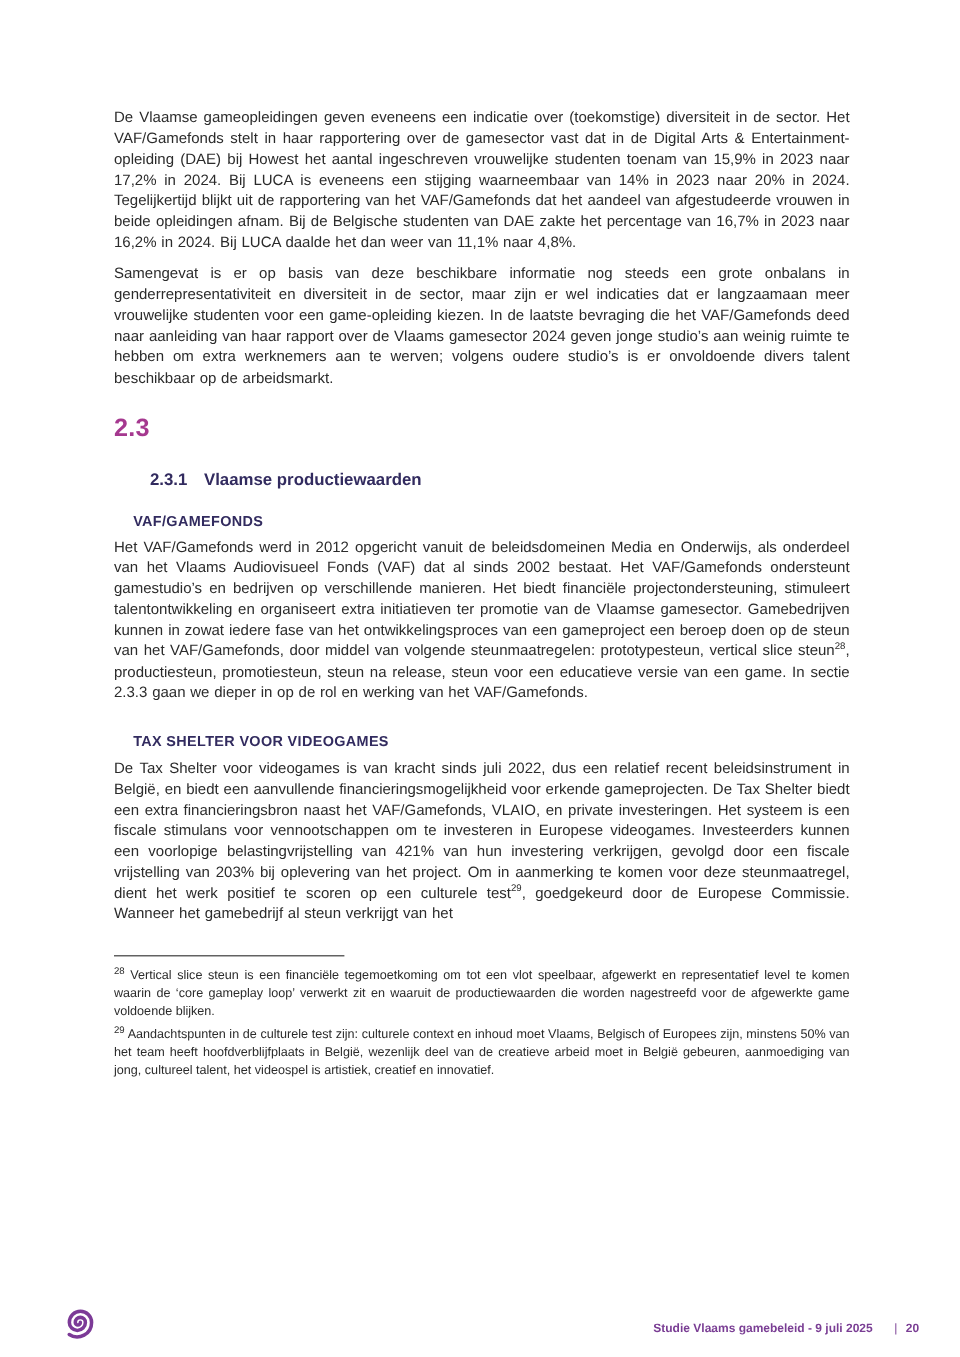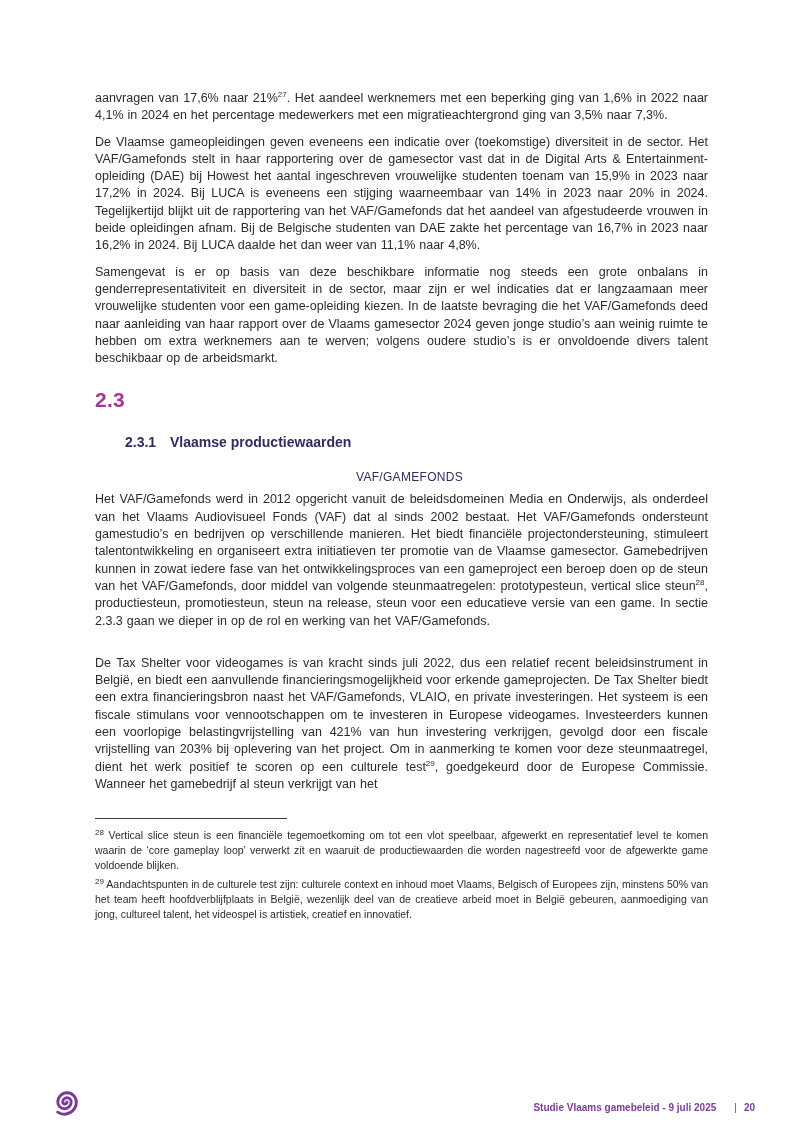--- a/index.html
+++ b/index.html
@@ -18,61 +18,61 @@
     display:flex; font-size:21px; font-weight:700;
     color:var(--section-heading,#A5388F); margin:21px 0 22px 0; letter-spacing:.2px;
   }
   h2.section-heading .num { display:inline-block; min-width:45px; }
   h3.subsection-heading {
     display:flex; font-size:14px; font-weight:700;
     color:var(--subsection-heading,#322B5F); margin:0 0 20px 0;
   }
   h3.subsection-heading .num { display:inline-block; min-width:45px;margin-left:30px; }
   h4.block-heading {
-    font-size:12px; font-weight:400; letter-spacing:.3px;
-    color:var(--subsection-heading,#322B5F); margin:0 0 7px 16px;text-align:center;
+    font-size:12px; font-weight:700; letter-spacing:.3px;
+    color:var(--subsection-heading,#322B5F); margin:0 0 7px 16px;
   }
   section.content-block { margin:0 0 25px 0; }
   .footnotes { margin-top:18px; }
   .fn-sep { border:none; border-top:1px solid #3c3c3c; width:192px; margin:0 0 9px 0; }
   p.footnote { font-size:10.5px; line-height:15px; text-align:justify; margin:0 0 4px 0; }
   p.footnote.fn-spaced { margin-bottom:20px; }
   .page-footer { position:absolute; left:0; right:0; bottom:0; height:64px; }
   .logo { position:absolute; left:44px; bottom:8px; width:44px; height:42px; }
   .footer-right {
-    position:absolute; right:45px; bottom:18px; display:flex; align-items:center;
+    position:absolute; right:34px; bottom:18px; display:flex; align-items:center;
     font-size:10px; font-weight:700; color:var(--footer-text,#7A3E94);
   }
   .footer-right .sep { margin:0 7px 0 18px; font-weight:400; }
 </style>
 </head>
 <body>
 
 <div class="page">
   <main class="content">
 
-    <p class="body">aanvragen van 17,6% naar 21%<sup>27</sup>. Het aandeel werknemers met een beperking ging van 1,6% in 2022 naar 4,1% in 2024 en het percentage medewerkers met een migratieachtergrond ging van 3,5% naar 7,3%.</p>
     <p class="body">De Vlaamse gameopleidingen geven eveneens een indicatie over (toekomstige) diversiteit in de sector. Het VAF/Gamefonds stelt in haar rapportering over de gamesector vast dat in de Digital Arts &amp; Entertainment-opleiding (DAE) bij Howest het aantal ingeschreven vrouwelijke studenten toenam van 15,9% in 2023 naar 17,2% in 2024. Bij LUCA is eveneens een stijging waarneembaar van 14% in 2023 naar 20% in 2024. Tegelijkertijd blijkt uit de rapportering van het VAF/Gamefonds dat het aandeel van afgestudeerde vrouwen in beide opleidingen afnam. Bij de Belgische studenten van DAE zakte het percentage van 16,7% in 2023 naar 16,2% in 2024. Bij LUCA daalde het dan weer van 11,1% naar 4,8%.</p>
     <p class="body">Samengevat is er op basis van deze beschikbare informatie nog steeds een grote onbalans in genderrepresentativiteit en diversiteit in de sector, maar zijn er wel indicaties dat er langzaamaan meer vrouwelijke studenten voor een game-opleiding kiezen. In de laatste bevraging die het VAF/Gamefonds deed naar aanleiding van haar rapport over de Vlaams gamesector 2024 geven jonge studio’s aan weinig ruimte te hebben om extra werknemers aan te werven; volgens oudere studio’s is er onvoldoende divers talent beschikbaar op de arbeidsmarkt.</p>
 
     <h2 class="section-heading">
       <span class="num">2.3</span>
     </h2>
 
     <h3 class="subsection-heading">
       <span class="num">2.3.1</span>
       <span>Vlaamse productiewaarden</span>
     </h3>
 
     <section class="content-block">
       <h4 class="block-heading">VAF/GAMEFONDS</h4>
       <p class="body">Het VAF/Gamefonds werd in 2012 opgericht vanuit de beleidsdomeinen Media en Onderwijs, als onderdeel van het Vlaams Audiovisueel Fonds (VAF) dat al sinds 2002 bestaat. Het VAF/Gamefonds ondersteunt gamestudio’s en bedrijven op verschillende manieren. Het biedt financiële projectondersteuning, stimuleert talentontwikkeling en organiseert extra initiatieven ter promotie van de Vlaamse gamesector. Gamebedrijven kunnen in zowat iedere fase van het ontwikkelingsproces van een gameproject een beroep doen op de steun van het VAF/Gamefonds, door middel van volgende steunmaatregelen: prototypesteun, vertical slice steun<sup>28</sup>, productiesteun, promotiesteun, steun na release, steun voor een educatieve versie van een game. In sectie 2.3.3 gaan we dieper in op de rol en werking van het VAF/Gamefonds.</p>
     </section>
 
     <section class="content-block">
+      <h4 class="block-heading">TAX SHELTER VOOR VIDEOGAMES</h4>
       <p class="body">De Tax Shelter voor videogames is van kracht sinds juli 2022, dus een relatief recent beleidsinstrument in België, en biedt een aanvullende financieringsmogelijkheid voor erkende gameprojecten. De Tax Shelter biedt een extra financieringsbron naast het VAF/Gamefonds, VLAIO, en private investeringen. Het systeem is een fiscale stimulans voor vennootschappen om te investeren in Europese videogames. Investeerders kunnen een voorlopige belastingvrijstelling van 421% van hun investering verkrijgen, gevolgd door een fiscale vrijstelling van 203% bij oplevering van het project. Om in aanmerking te komen voor deze steunmaatregel, dient het werk positief te scoren op een culturele test<sup>29</sup>, goedgekeurd door de Europese Commissie. Wanneer het gamebedrijf al steun verkrijgt van het</p>
     </section>
 
     <div class="footnotes">
       <hr class="fn-sep">
       <p class="footnote"><sup>28</sup> Vertical slice steun is een financiële tegemoetkoming om tot een vlot speelbaar, afgewerkt en representatief level te komen waarin de ‘core gameplay loop’ verwerkt zit en waaruit de productiewaarden die worden nagestreefd voor de afgewerkte game voldoende blijken.</p>
       <p class="footnote"><sup>29</sup> Aandachtspunten in de culturele test zijn: culturele context en inhoud moet Vlaams, Belgisch of Europees zijn, minstens 50% van het team heeft hoofdverblijfplaats in België, wezenlijk deel van de creatieve arbeid moet in België gebeuren, aanmoediging van jong, cultureel talent, het videospel is artistiek, creatief en innovatief.</p>
     </div>
 
   </main>

